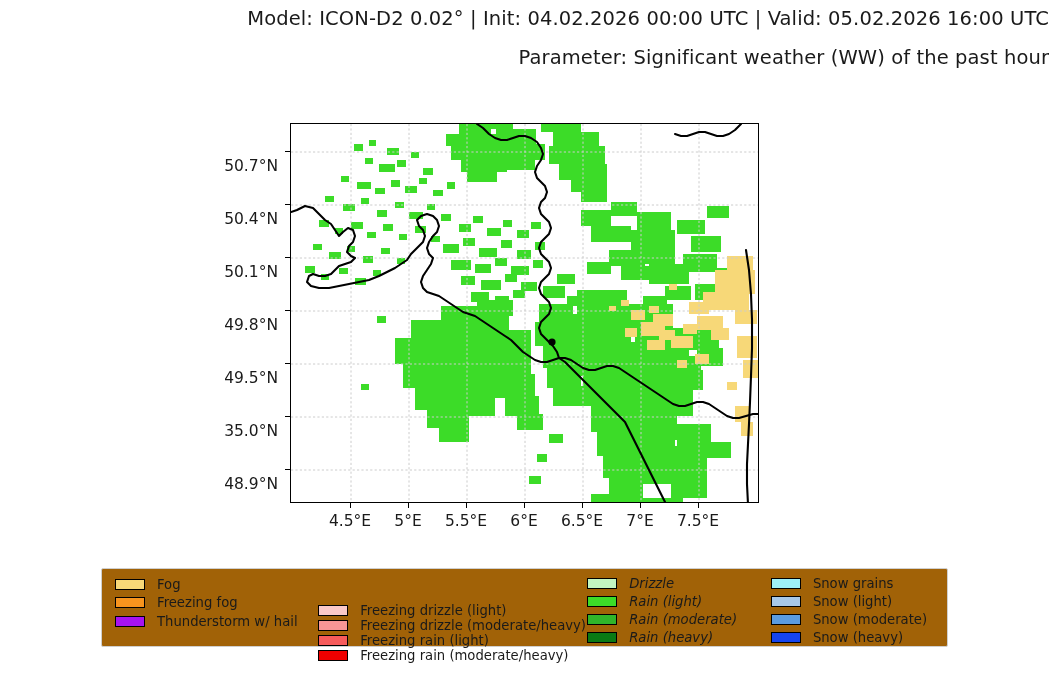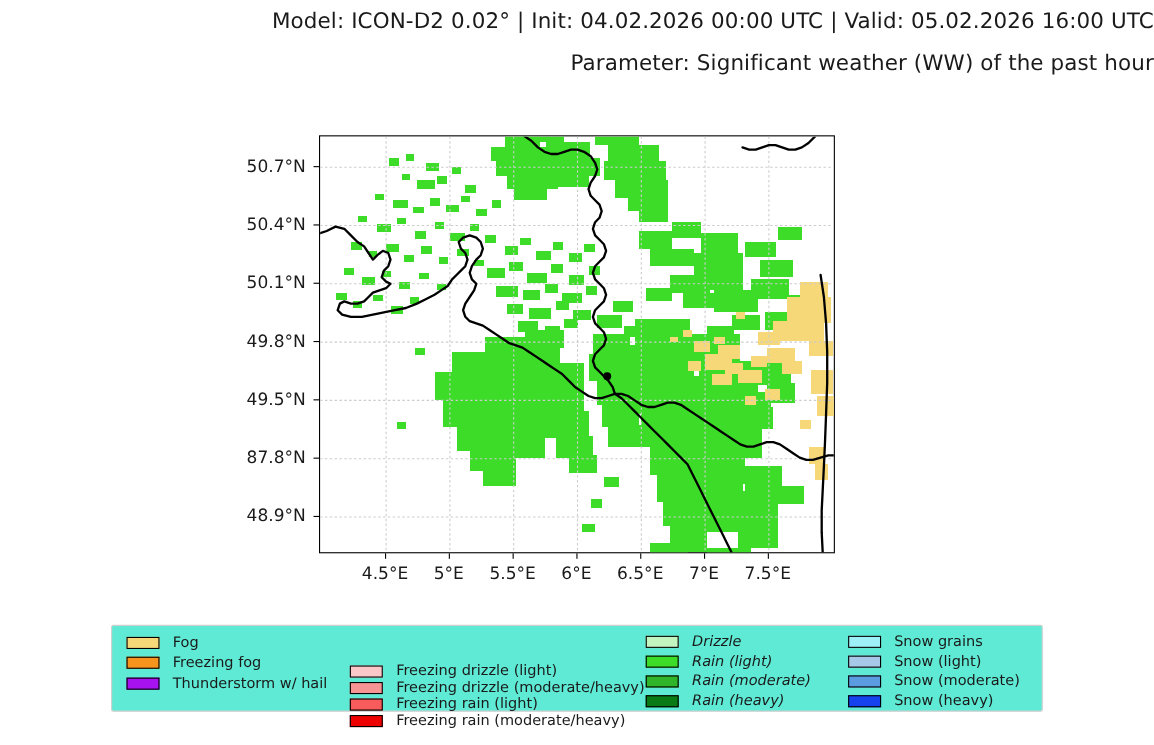--- a/index.html
+++ b/index.html
@@ -13,30 +13,30 @@
   .title-sub{font-size:19.5px;margin-top:16px;letter-spacing:.1px;white-space:nowrap;}
 
   
   #figure{position:absolute;left:290px;top:123px;width:469px;height:380px;}
   #plotbox{position:absolute;inset:0;border:1.6px solid #000;box-sizing:border-box;
            background:#fff;overflow:hidden;}
   #gridlayer,#datalayer,#borderlayer,#marklayer{position:absolute;inset:0;}
   svg{display:block;}
 
   .ytick{position:absolute;right:100%;transform:translateY(-50%);
-         margin-right:12px;font-size:15.5px;white-space:nowrap;color:#1a1a1a;}
+         margin-right:12px;font-size:15.5px;white-space:nowrap;color:#1a1a1a;margin-top:15px;}
   .xtick{position:absolute;top:100%;transform:translateX(-50%);
          margin-top:9px;font-size:15.5px;white-space:nowrap;color:#1a1a1a;}
   .tickmark{position:absolute;background:#000;}
   .tickmark.y{left:-5px;width:5px;height:1.2px;}
   .tickmark.x{top:100%;height:5px;width:1.2px;}
 
   
   #legend{position:absolute;left:101px;top:568px;width:847px;height:79px;
-          border:1px solid #cfcfcf;border-radius:2px;background:#5eead4;
+          border:1px solid #cfcfcf;border-radius:2px;background:#a16207;
           box-sizing:border-box;padding:6px 0 0 0;}
   #legend .cols{display:flex;height:100%;}
   #legend .col{display:flex;flex-direction:column;justify-content:flex-start;}
   #legend .col.c0{width:203px;padding-left:13px;}
   #legend .col.c1{width:254px;padding-left:15px;margin-top:28px;}
   #legend .col.c2{width:182px;padding-left:15px;font-style:italic;}
   #legend .col.c3{width:190px;padding-left:15px;text-align:center;}
   .lg-item{display:flex;align-items:center;height:18.5px;}
   .lg-swatch{width:30px;height:11px;border:1.3px solid #000;box-sizing:border-box;
              flex:0 0 auto;}
@@ -311,21 +311,21 @@
         <circle cx="261" cy="218" r="3.6" fill="#000000"></circle>
       </svg>
     </div>
   </div>
 
   <div class="ytick" style="top:28px">50.7°N</div>
   <div class="ytick" style="top:81px">50.4°N</div>
   <div class="ytick" style="top:134px">50.1°N</div>
   <div class="ytick" style="top:187px">49.8°N</div>
   <div class="ytick" style="top:240px">49.5°N</div>
-  <div class="ytick" style="top:293px">87.8°N</div>
+  <div class="ytick" style="top:293px">35.0°N</div>
   <div class="ytick" style="top:346px">48.9°N</div>
 
   <div class="tickmark y" style="top:28px"></div>
   <div class="tickmark y" style="top:81px"></div>
   <div class="tickmark y" style="top:134px"></div>
   <div class="tickmark y" style="top:187px"></div>
   <div class="tickmark y" style="top:240px"></div>
   <div class="tickmark y" style="top:293px"></div>
   <div class="tickmark y" style="top:346px"></div>
 

